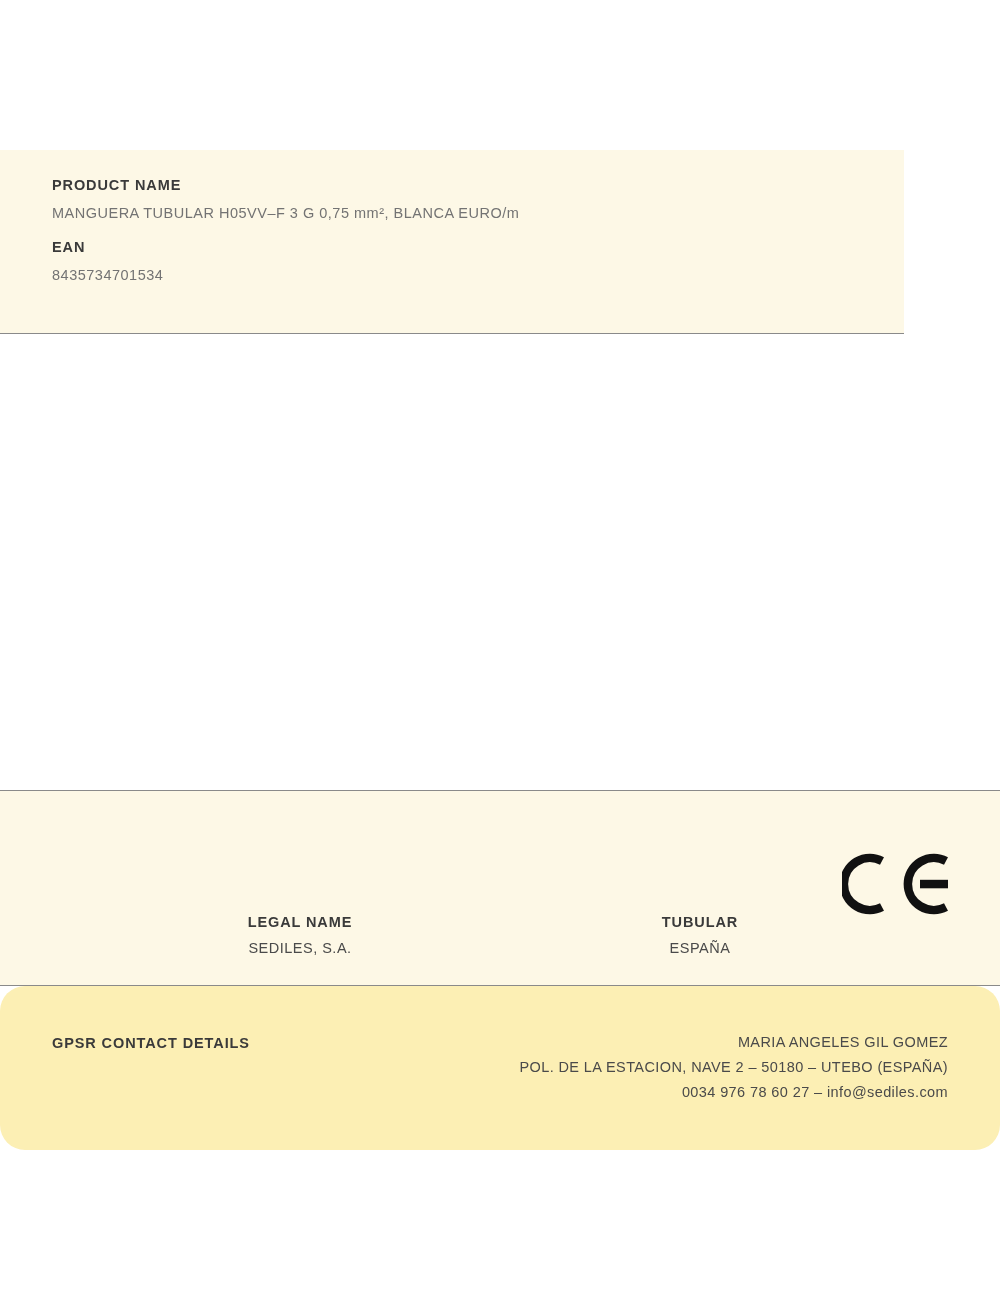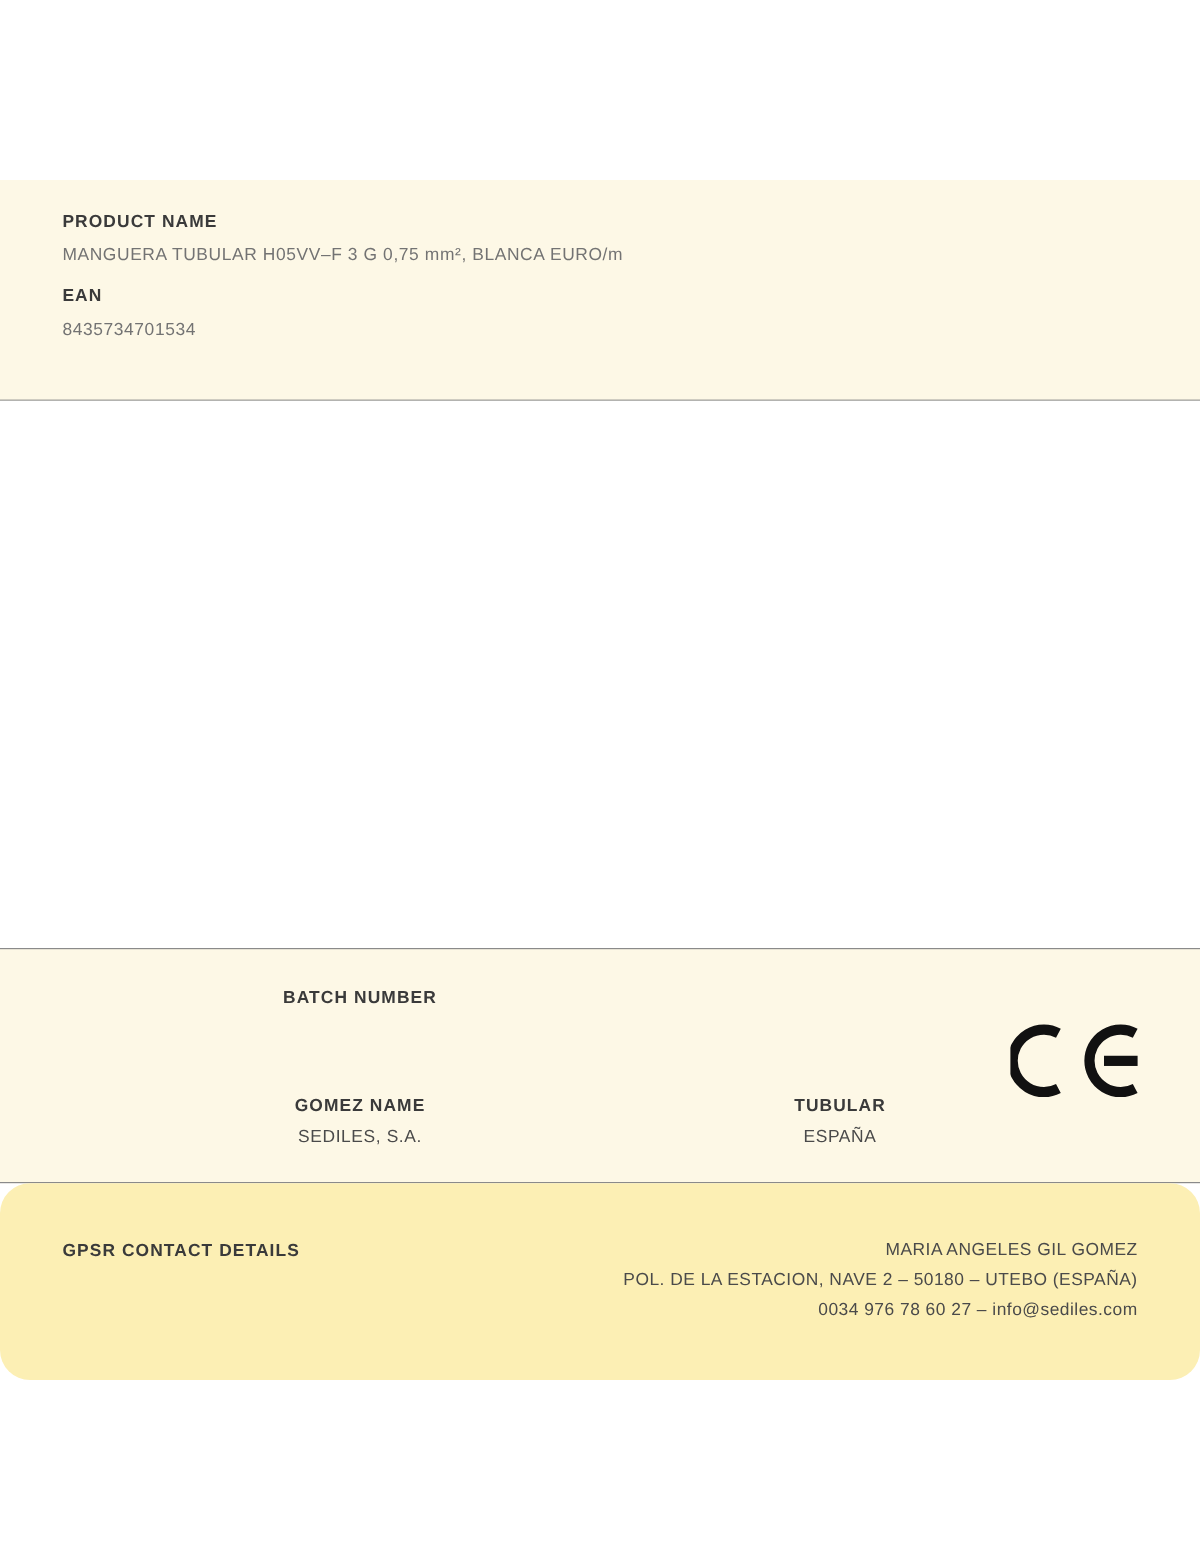--- a/index.html
+++ b/index.html
@@ -19,21 +19,21 @@
   .page {
     position: absolute;
     inset: 0;
   }
 
   
   .top-block {
     position: absolute;
     left: 0;
     top: 150px;
-    width: 1000px;
+    width: 904px;
     height: 184px;
     background: #fdf8e6;
     border-top: 1px solid #fdf8e6;
     border-bottom: 1px solid #8a8a8a;
     box-sizing: border-box;
   }
   .top-inner {
     padding: 26px 52px 0 52px;
   }
   .field-label {
@@ -178,31 +178,30 @@
       </div>
     </div>
   </section>
 
   <div class="middle-blank"></div>
 
   <section class="info-block">
 
     <div class="info-row row1">
       <div class="info-col col-left">
-        <p class="info-label">BATCH NUMBER</p>
         <p class="info-value"></p>
       </div>
       <div class="info-col col-right">
         <p class="info-value"></p>
       </div>
     </div>
 
     <div class="info-row row2">
       <div class="info-col col-left">
-        <p class="info-label">GOMEZ NAME</p>
+        <p class="info-label">LEGAL NAME</p>
         <p class="info-value">SEDILES, S.A.</p>
       </div>
       <div class="info-col col-right">
         <p class="info-label">TUBULAR</p>
         <p class="info-value">ESPAÑA</p>
       </div>
     </div>
 
     <div class="ce-mark">
       <svg width="110" height="62" viewBox="0 0 110 62" xmlns="http://www.w3.org/2000/svg">

